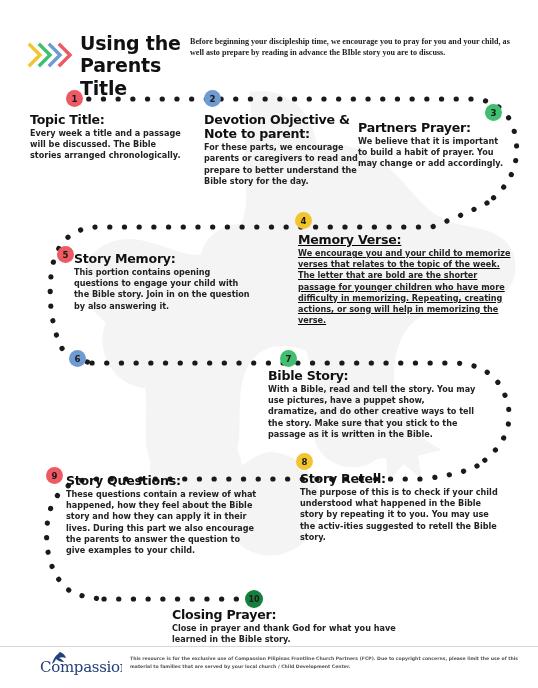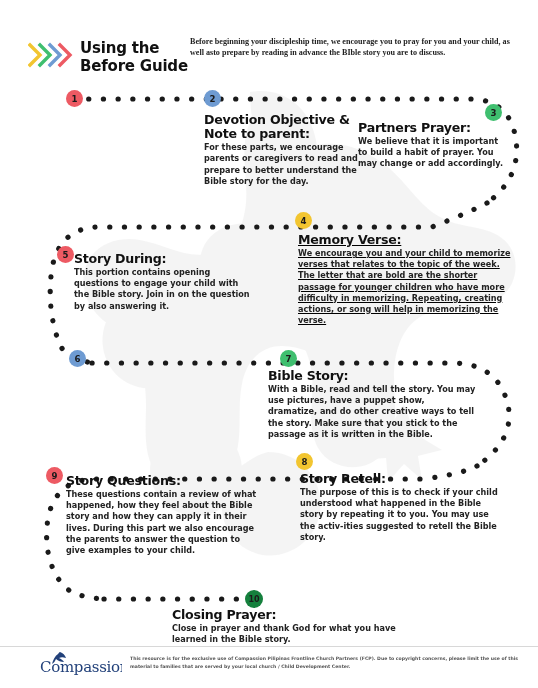--- a/index.html
+++ b/index.html
@@ -15,22 +15,22 @@
              opacity:.5;pointer-events:none;}
 
   
   #path-layer{position:absolute;left:0;top:0;width:538px;height:688px;z-index:1;
               pointer-events:none;}
 
   
   #content{position:absolute;left:0;top:0;width:538px;height:688px;z-index:3;}
 
   .hdr-logo{position:absolute;left:28px;top:38px;width:46px;height:34px;}
-  .hdr-title{position:absolute;left:80px;top:40px;width:110px;
-             font-size:15px;font-weight:bold;line-height:1.18;color:#111;
+  .hdr-title{position:absolute;left:80px;top:32px;width:110px;
+             font-size:19px;font-weight:bold;line-height:1.18;color:#111;
              letter-spacing:-.2px;}
   .hdr-intro{position:absolute;left:190px;top:36px;width:320px;
              font-size:8.1px;font-weight:bold;line-height:1.42;color:#222;font-family:Liberation Serif, serif;}
 
   .step{position:absolute;}
   .step .title{font-size:12.6px;font-weight:bold;color:#111;line-height:1.12;
                letter-spacing:-.25px;margin:0 0 1px 0;}
   .step .body{font-size:8.1px;font-weight:bold;color:#222;line-height:1.38;}
 
   .badge{position:absolute;z-index:4;border-radius:50%;
@@ -99,27 +99,31 @@
       <g stroke-width="3.4" fill="none" stroke-linecap="square">
         <polyline points="2,7 12,17 2,27" stroke="#F2C530"></polyline>
         <polyline points="12,7 22,17 12,27" stroke="#3FBF6F"></polyline>
         <polyline points="22,7 32,17 22,27" stroke="#6E9BD2"></polyline>
         <polyline points="32,7 42,17 32,27" stroke="#ED5A63"></polyline>
       </g>
     </svg>
 
     <div class="hdr-title">
       <div>Using the</div>
-      <div>Before Guide</div>
+      <div>Parents Title</div>
     </div>
 
     <div class="hdr-intro">Before beginning your discipleship time, we encourage you to pray for you and your child, as well asto prepare by reading in advance the BIble story you are to discuss.</div>
 
     <div class="badge" style="left: 66px; top: 90px; width: 17px; height: 17px; background: rgb(237, 90, 99);">
       <span>1</span>
+    </div>
+    <div class="step" style="left:30px;top:113px;width:152px;">
+      <div class="title">Topic Title:</div>
+      <div class="body">Every week a title and a passage will be discussed. The Bible stories arranged chronologically.</div>
     </div>
 
     <div class="badge" style="left: 204px; top: 90px; width: 17px; height: 17px; background: rgb(110, 155, 210);">
       <span>2</span>
     </div>
     <div class="step" style="left:188px;top:113px;width:160px;margin-left:16px;">
       <div class="title">Devotion Objective &amp; Note to parent:</div>
       <div class="body">For these parts, we encourage parents or caregivers to read and prepare to better understand the Bible story for the day.</div>
     </div>
 
@@ -136,21 +140,21 @@
     </div>
     <div class="step" style="left:298px;top:233px;width:216px;text-decoration:underline;">
       <div class="title">Memory Verse:</div>
       <div class="body">We encourage you and your child to memorize verses that relates to the topic of the week. The letter that are bold are the shorter passage for younger children who have more difficulty in memorizing. Repeating, creating actions, or song will help in memorizing the verse.</div>
     </div>
 
     <div class="badge" style="left: 57px; top: 246px; width: 17px; height: 17px; background: rgb(237, 90, 99);">
       <span>5</span>
     </div>
     <div class="step" style="left:74px;top:252px;width:176px;">
-      <div class="title">Story During:</div>
+      <div class="title">Story Memory:</div>
       <div class="body">This portion contains opening questions to engage your child with the Bible story. Join in on the question by also answering it.</div>
     </div>
 
     <div class="badge" style="left: 69px; top: 350px; width: 17px; height: 17px; background: rgb(110, 155, 210);">
       <span>6</span>
     </div>
 
     <div class="badge" style="left: 280px; top: 350px; width: 17px; height: 17px; background: rgb(63, 191, 111);">
       <span>7</span>
     </div>

